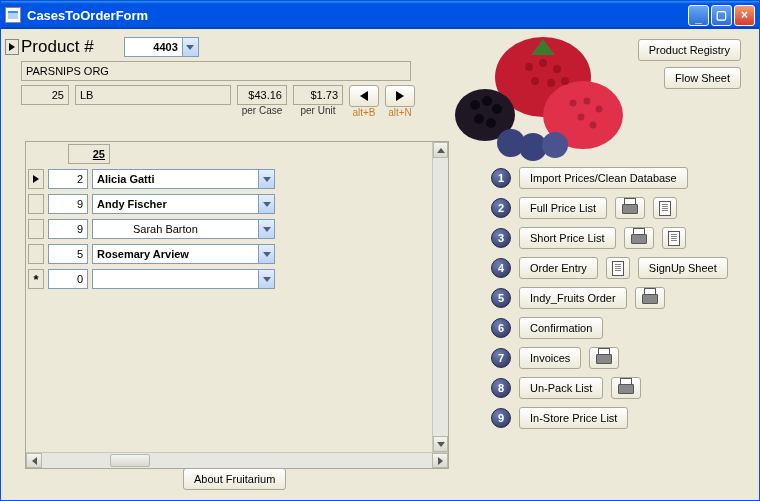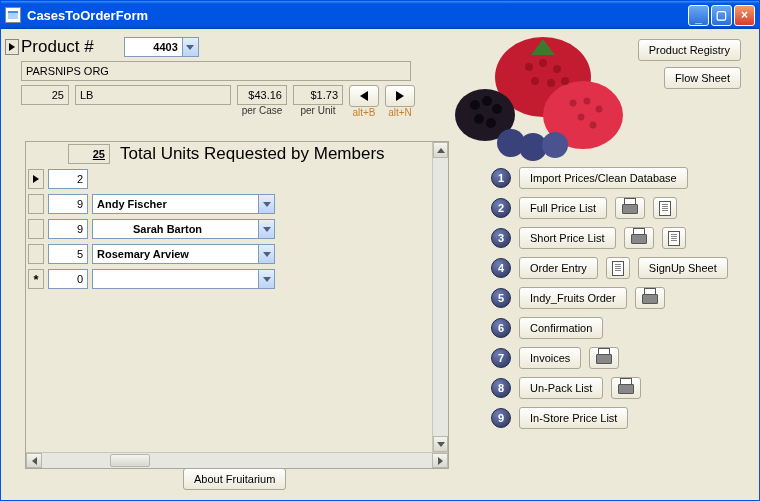--- a/index.html
+++ b/index.html
@@ -162,43 +162,46 @@
         <div style="text-align:center">
           <div class="arrow-btn right"></div>
           <span class="small-lbl" style="color:#c97f2a">alt+N</span>
         </div>
       </div>
 
       <div class="subform-wrap">
         <div class="subform-inner">
           <div class="total-row">
             <input class="textbox readonly" style="width: 42px; text-align: right; font-weight: bold; text-decoration: underline;" readonly="" value="25">
-            <span style="margin-left:10px" class="label">Total Units Requested by Members</span>
           </div>
           <div class="list" id="member-list">
               <div class="list-row">
                 <div class="rec-sel current"></div>
                 <input class="textbox qty-cell" value="2" style="">
                 <span style="width:4px"></span>
+                <span class="combo">
+                  <input class="textbox name-cell" style="font-weight: bold;" value="Alicia Gatti">
+                  <span class="combo-btn"></span>
+                </span>
               </div>
               <div class="list-row">
                 <div class="rec-sel"></div>
                 <input class="textbox qty-cell" value="9" style="">
                 <span style="width:4px"></span>
                 <span class="combo">
                   <input class="textbox name-cell" style="font-weight: bold;" value="Andy Fischer">
                   <span class="combo-btn"></span>
                 </span>
               </div>
               <div class="list-row">
                 <div class="rec-sel"></div>
                 <input class="textbox qty-cell" value="9" style="">
                 <span style="width:4px"></span>
                 <span class="combo">
-                  <input class="textbox name-cell" style="font-weight: bold; padding-left: 40px;" value="Sarah Barton">
+                  <input class="textbox name-cell" style="font-weight: normal; padding-left: 40px;" value="Sarah Barton">
                   <span class="combo-btn"></span>
                 </span>
               </div>
               <div class="list-row">
                 <div class="rec-sel"></div>
                 <input class="textbox qty-cell" value="5" style="">
                 <span style="width:4px"></span>
                 <span class="combo">
                   <input class="textbox name-cell" style="font-weight: bold;" value="Rosemary Arview">
                   <span class="combo-btn"></span>

